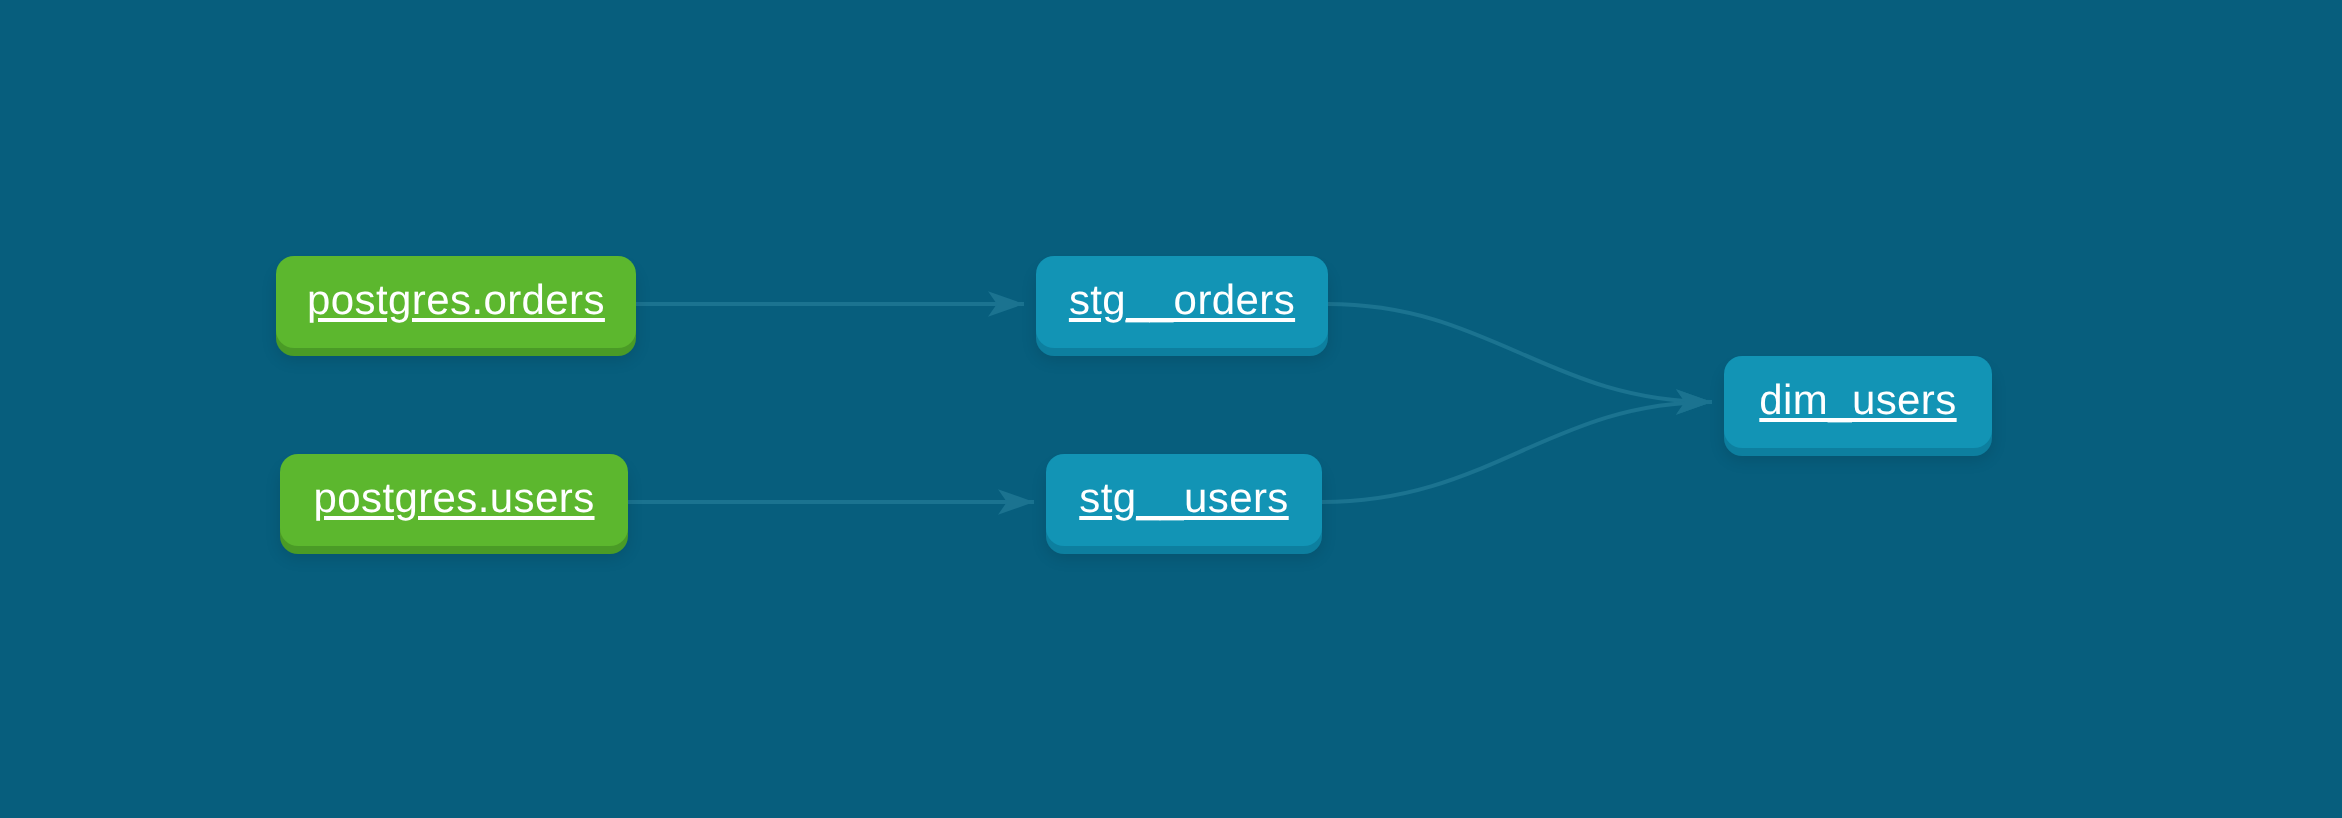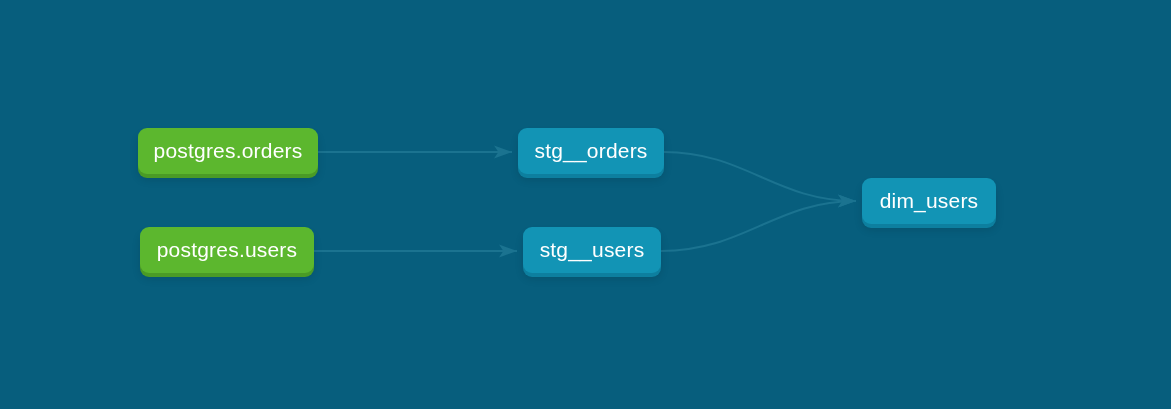--- a/index.html
+++ b/index.html
@@ -36,20 +36,21 @@
     position:absolute;
     height:46px;
     border-radius:9px;
     display:flex;align-items:center;justify-content:center;
     color:var(--text);
     font-size:21px;
     letter-spacing:.2px;
     cursor:pointer;
     box-sizing:border-box;
     user-select:none;
+    text-decoration:underline;
   }
   .node.source{
     background:var(--node-source);
     box-shadow:0 4px 0 var(--node-source-shadow), 0 6px 8px rgba(0,0,0,.12);
   }
   .node.model{
     background:var(--node-model);
     box-shadow:0 4px 0 var(--node-model-shadow), 0 6px 8px rgba(0,0,0,.12);
   }
   .node span{white-space:nowrap;}

